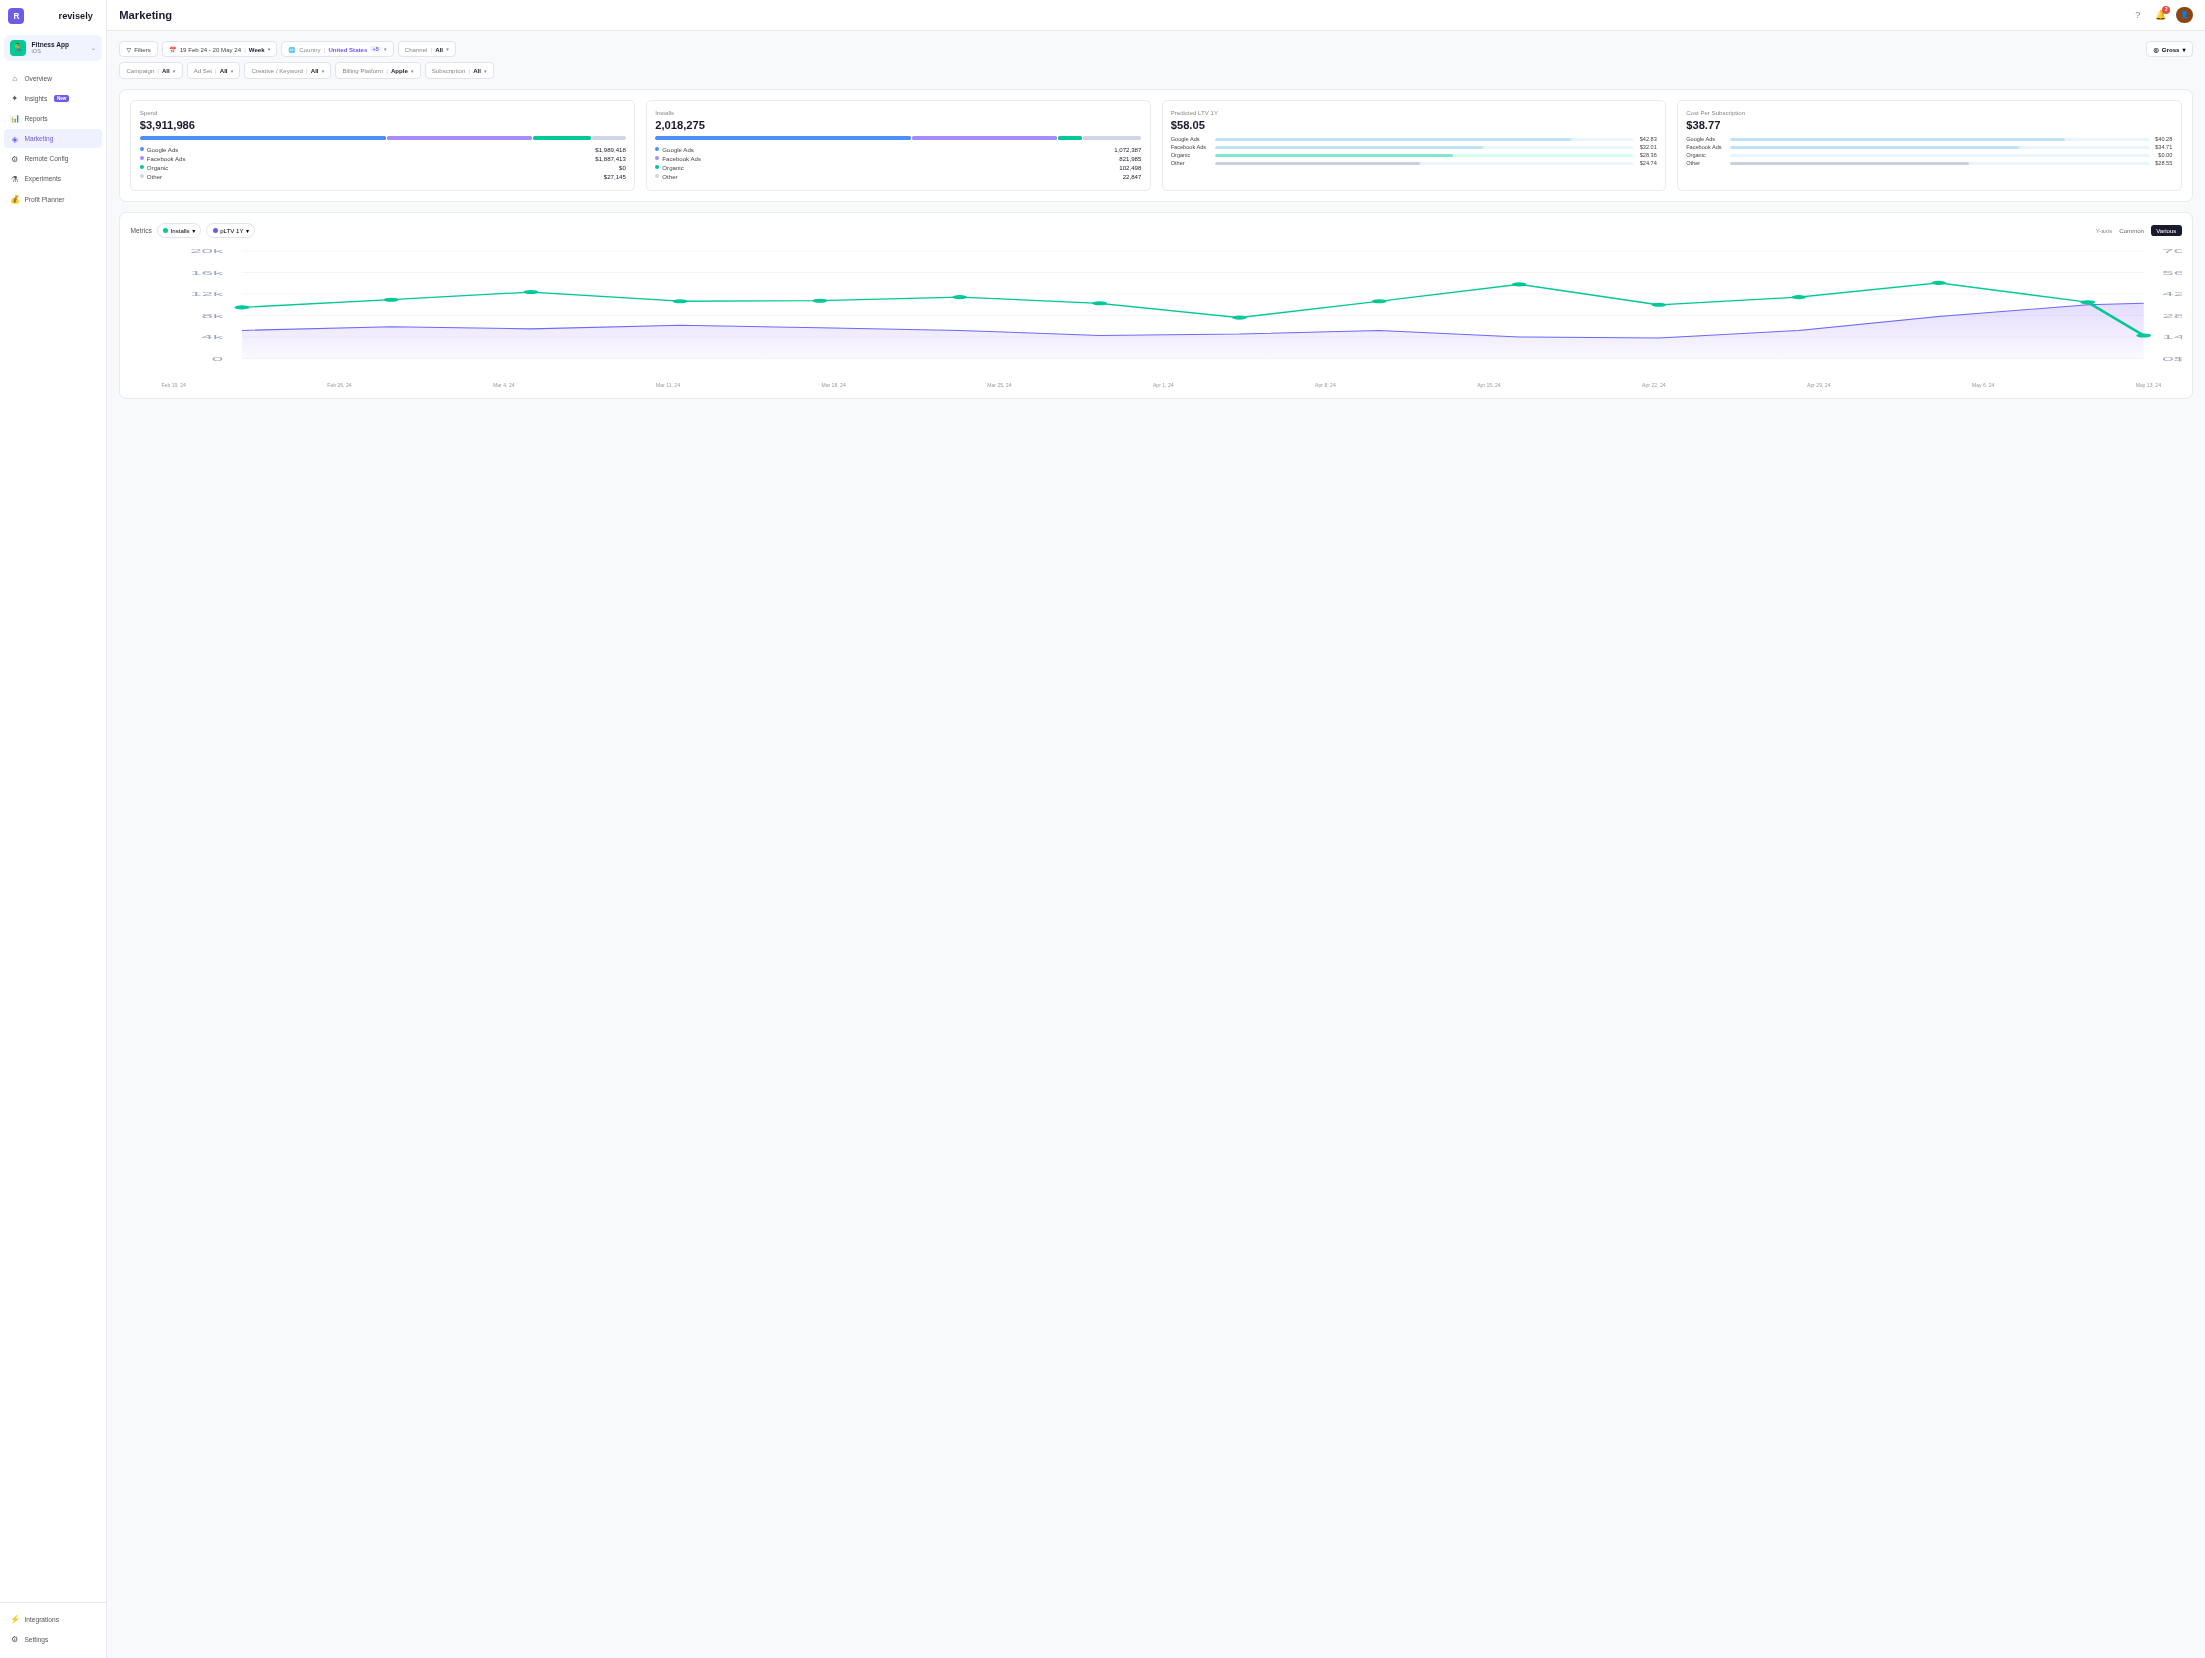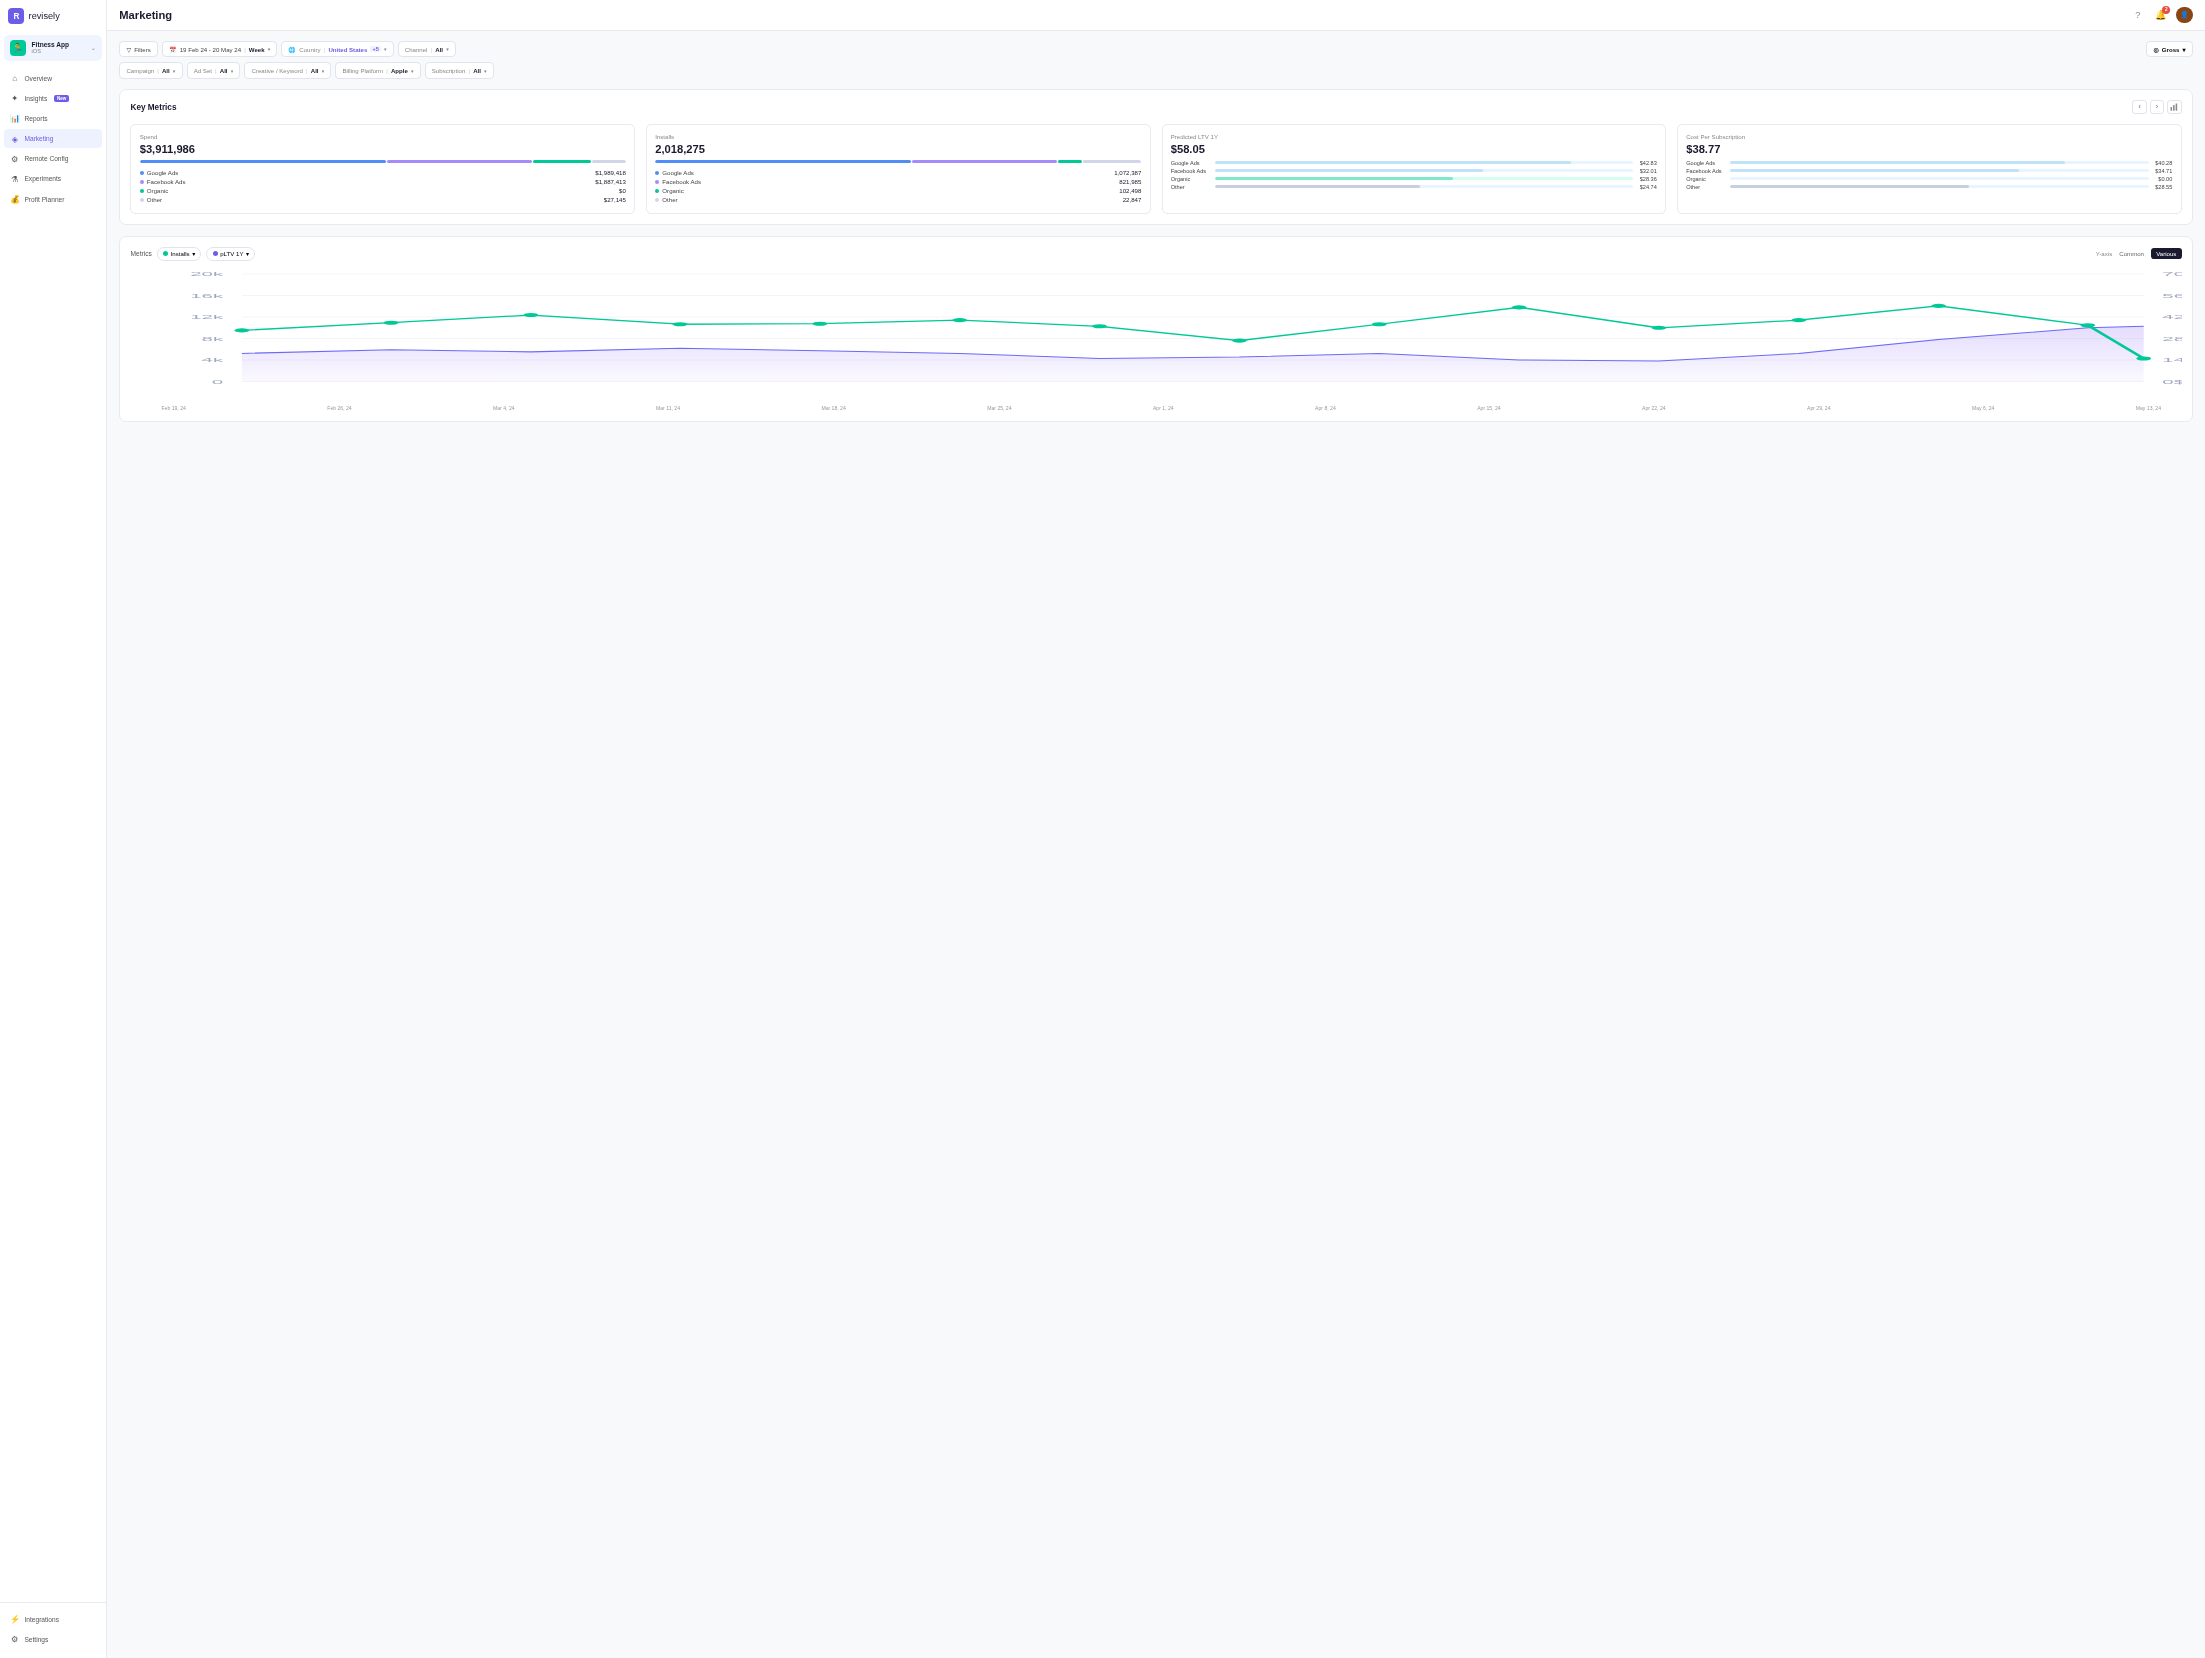--- a/index.html
+++ b/index.html
@@ -2,21 +2,21 @@
 <html style="font-size:8.2px"><head>
   <meta charset="utf-8">
   <style>
     * { box-sizing: border-box; margin: 0; padding: 0; }
     body { font-family: -apple-system, BlinkMacSystemFont, 'Segoe UI', sans-serif; background: #f8f9fa; display: flex; height: 100vh; overflow: hidden; font-size: 7.1px; color: #1a1a2e; }
 
     
     #sidebar { width: 107px; background: #fff; border-right: 0.5px solid #e8eaf0; display: flex; flex-direction: column; padding: 8.2px 0; flex-shrink: 0; }
     .sidebar-logo { display: flex; align-items: center; gap: 4.1px; padding: 0 8.2px 10.2px; }
     .logo-icon { width: 16.3px; height: 16.3px; background: #6c5ce7; border-radius: 4.1px; display: flex; align-items: center; justify-content: center; color: #fff; font-weight: 700; font-size: 8.2px; }
-    .logo-text { font-weight: 400; font-size: 9.2px; color: #1a1a2e; }
+    .logo-text { font-weight: 700; font-size: 9.2px; color: #1a1a2e; margin-left: 30px; }
 
     .app-selector { display: flex; align-items: center; gap: 5.1px; padding: 5.1px 6.1px; margin: 0 4.1px 8.2px; background: #f0f4ff; border-radius: 5.1px; cursor: pointer; }
     .app-icon { width: 16.3px; height: 16.3px; background: #00c896; border-radius: 4.1px; display: flex; align-items: center; justify-content: center; color: #fff; font-size: 9.2px; }
     .app-info { flex: 1; }
     .app-name { font-weight: 600; font-size: 6.6px; }
     .app-platform { font-size: 5.6px; color: #888; }
     .app-chevron { color: #888; font-size: 6.1px; }
 
     .nav-section { flex: 1; padding: 0 4.1px; }
     .nav-item { display: flex; align-items: center; gap: 5.1px; padding: 4.6px 6.1px; border-radius: 4.1px; cursor: pointer; color: #555; font-size: 6.6px; font-weight: 500; margin-bottom: 1px; }
@@ -239,34 +239,20 @@
       </button>
       <button class="filter-btn">
         <span class="filter-label">Subscription</span>
         <span class="filter-separator">|</span>
         <span class="filter-value">All</span>
         <span class="filter-chevron">▾</span>
       </button>
     </div>
 
     <div class="section-card">
-      <div class="section-header">
-        <h2 class="section-title">Key Metrics</h2>
-        <div class="section-nav">
-          <div class="nav-arrow">‹</div>
-          <div class="nav-arrow">›</div>
-          <div class="chart-icon">
-            <svg width="8.2" height="8.2" viewBox="0 0 16 16" fill="none">
-              <rect x="1" y="8" width="3" height="7" fill="#888"></rect>
-              <rect x="6" y="4" width="3" height="11" fill="#888"></rect>
-              <rect x="11" y="1" width="3" height="14" fill="#888"></rect>
-            </svg>
-          </div>
-        </div>
-      </div>
 
       <div class="metrics-grid">
 
         <div class="metric-card">
           <div class="metric-label">Spend</div>
           <div class="metric-value">$3,911,986</div>
           <div class="metric-bar">
             <div class="bar-segment" style="width:51%; background:#4f8ef7;"></div>
             <div class="bar-segment" style="width:30%; background:#a78bfa;"></div>
             <div class="bar-segment" style="width:12%; background:#00c896;"></div>

